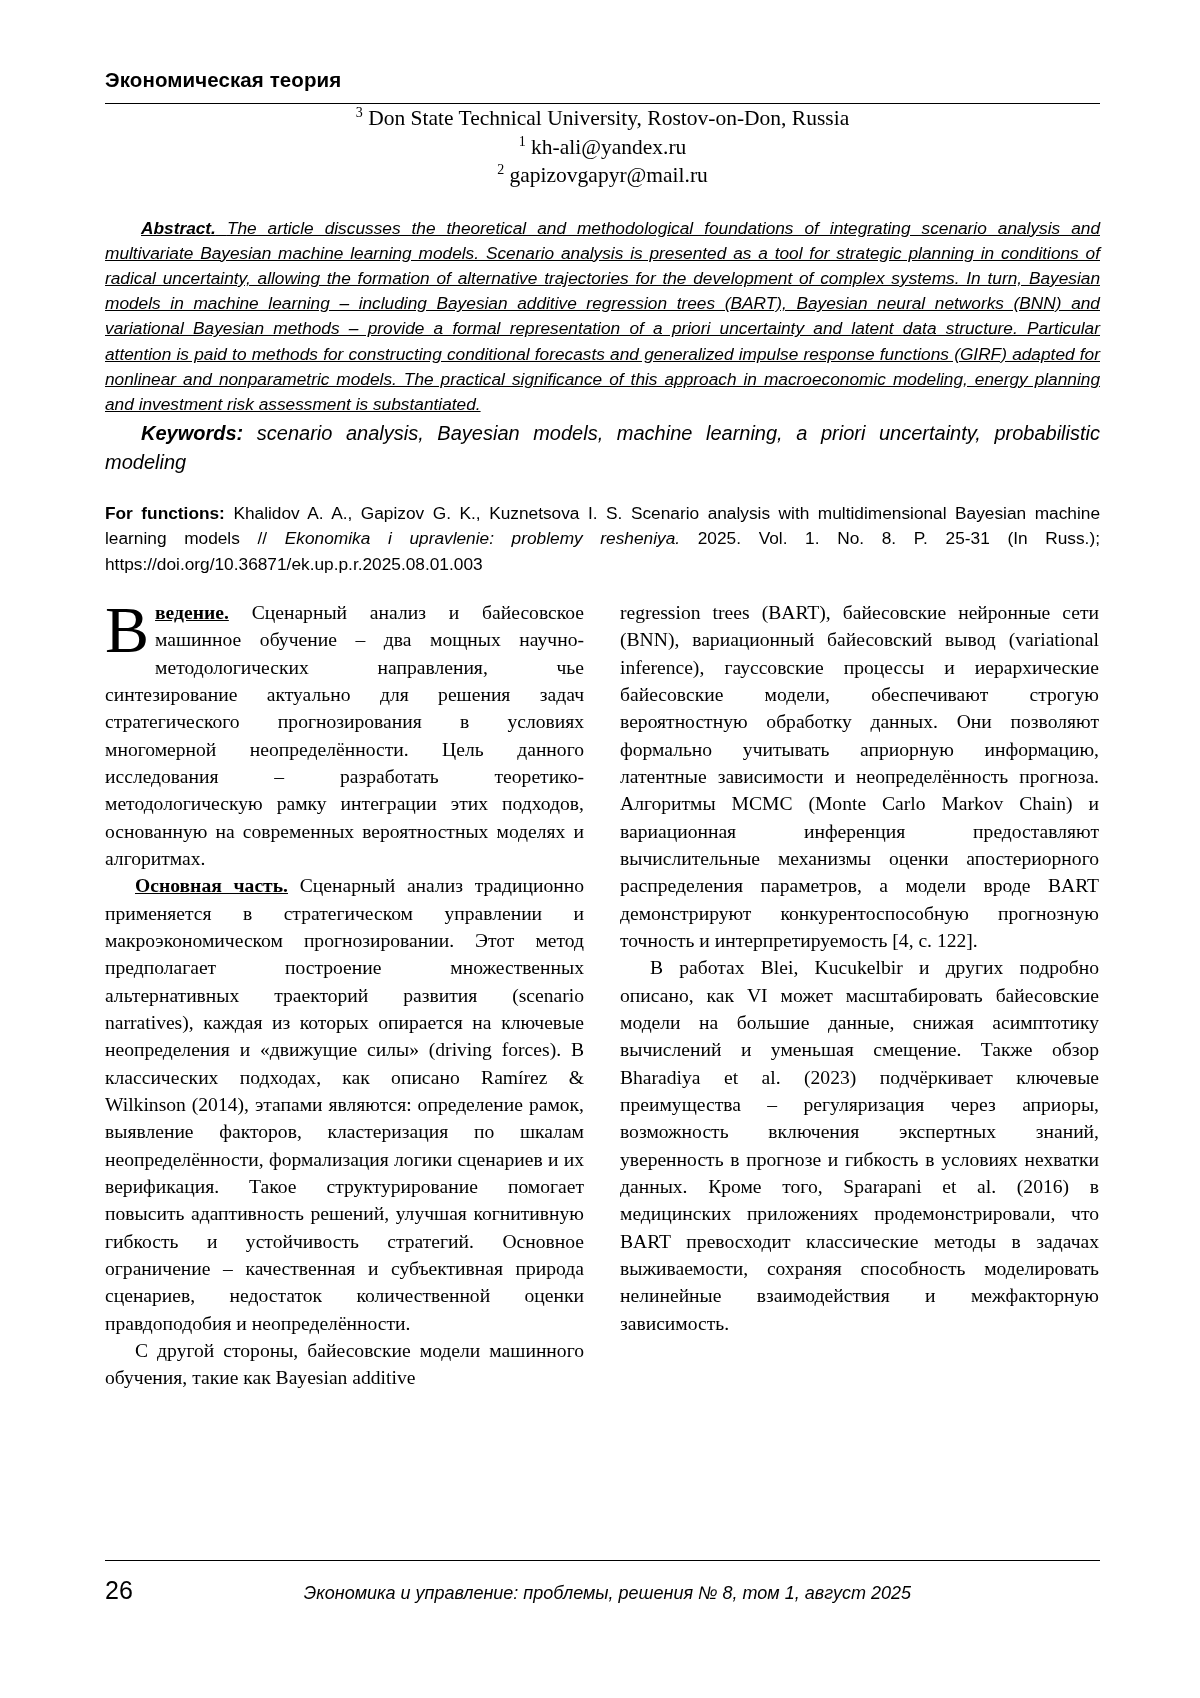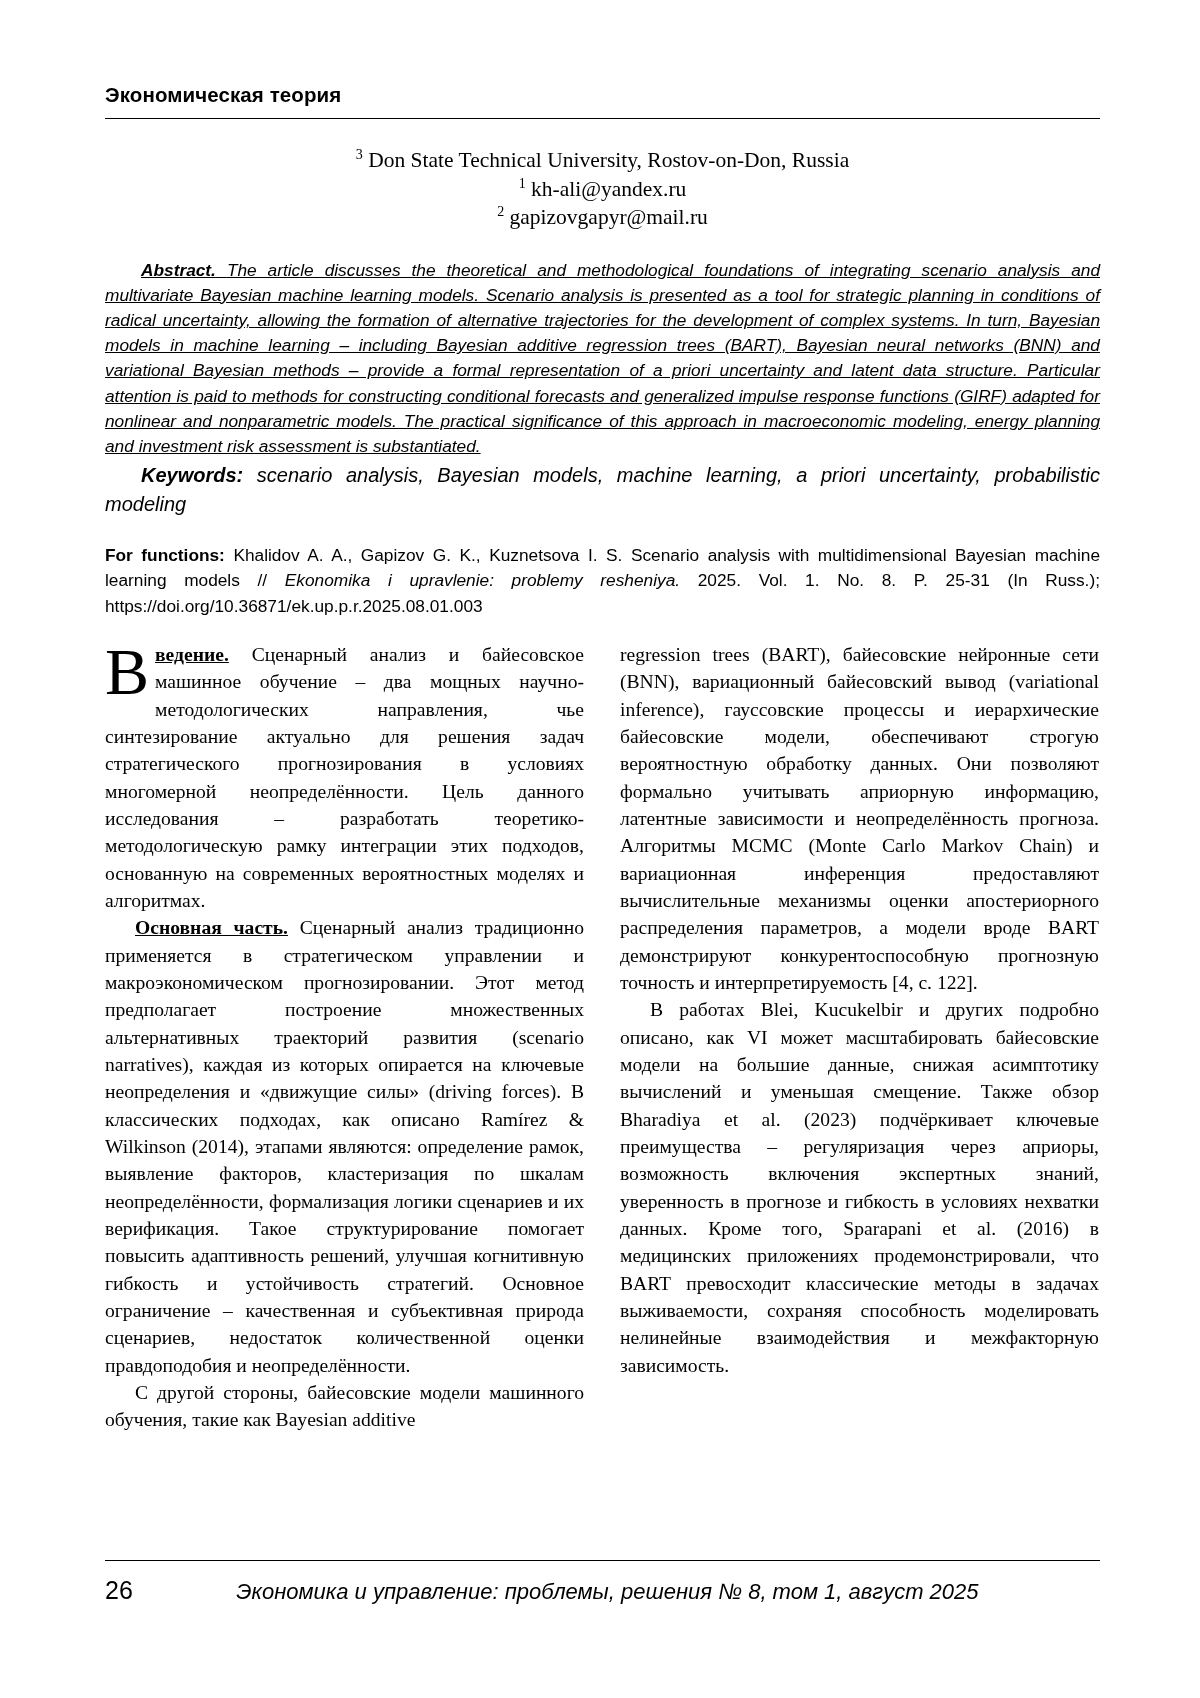--- a/index.html
+++ b/index.html
@@ -18,41 +18,40 @@
     position: absolute;
     left: 0; top: 0;
     width: 1200px;
     height: 1698px;
     box-sizing: border-box;
     padding: 0;
   }
   .content {
     position: absolute;
     left: 105px;
-    top: 15px;
+    top: 0;
     width: 995px;
   }
 
   
   .running-head {
     margin-top: 68px;
     font-family: "Liberation Sans", sans-serif;
     font-weight: bold;
     font-size: 20.5px;
     letter-spacing: 0.1px;
   }
   .rule-top {
     margin-top: 11px;
     border-bottom: 1.6px solid #000;
     width: 100%;
   }
 
   
   .affil {
-    margin-top: 27px;
     text-align: center;
     font-size: 21.5px;
     line-height: 1.33;
   }
   .affil div { white-space: nowrap; }
   .sup {
     font-size: 14px;
     vertical-align: super;
     line-height: 0;
   }
@@ -142,21 +141,21 @@
   }
   .page-num {
     font-family: "Liberation Sans", sans-serif;
     font-size: 25px;
   }
   .footer-text {
     flex: 1;
     text-align: center;
     font-family: "Liberation Sans", sans-serif;
     font-style: italic;
-    font-size: 22px;
+    font-size: 18px;
     padding-right: 18px;
   }
 </style>
 </head>
 <body>
 
 <div class="page">
   <div class="content">
 
     <div class="running-head">Экономическая теория</div>

